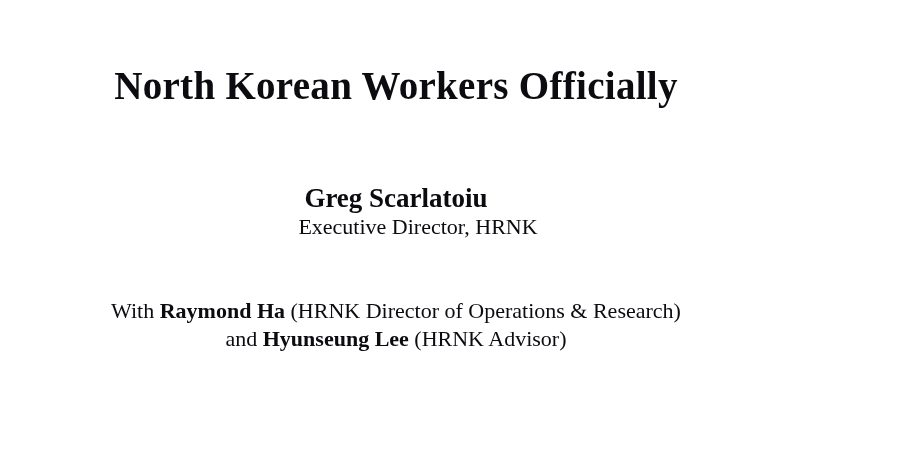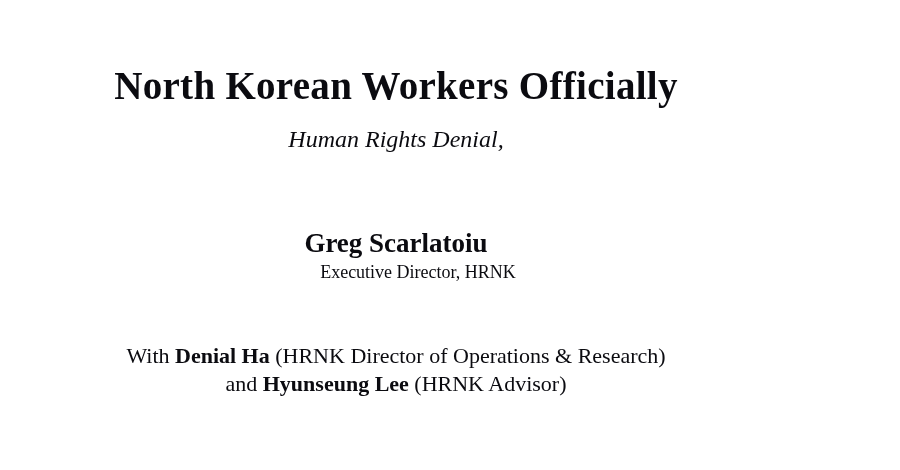--- a/index.html
+++ b/index.html
@@ -34,47 +34,46 @@
     font-weight: normal;
   }
   .author-block { margin-top: 75px; }
   .author-name {
     font-size: 27px;
     line-height: 30px;
     font-weight: bold;
     text-align: center;
   }
   .author-role {
-    font-size: 18px;
+    font-size: 22px;
     line-height: 28px;
     padding-left: 44px;
   }
   .contributors {
     margin-top: 56px;
     font-size: 22px;
     line-height: 28px;
   }
   .contributors b { font-weight: bold; }
 </style>
 </head>
 <body>
 
 <div class="page">
 
   <h1 class="title">
     <span class="block-line">North Korean Workers Officially</span>
   </h1>
 
   <h2 class="subtitle">
-    <span class="block-line">Human Rights Denial,</span>
   </h2>
 
   <div class="author-block">
     <div class="author-name">Greg Scarlatoiu</div>
     <div class="author-role">Executive Director, HRNK</div>
   </div>
 
   <div class="contributors">
-    <div class="block-line"><span>With </span><b>Denial Ha</b><span> (HRNK Director of Operations &amp; Research)</span></div>
+    <div class="block-line"><span>With </span><b>Raymond Ha</b><span> (HRNK Director of Operations &amp; Research)</span></div>
     <div class="block-line"><span>and </span><b>Hyunseung Lee</b><span> (HRNK Advisor)</span></div>
   </div>
 
 </div>
 
 </body></html>

